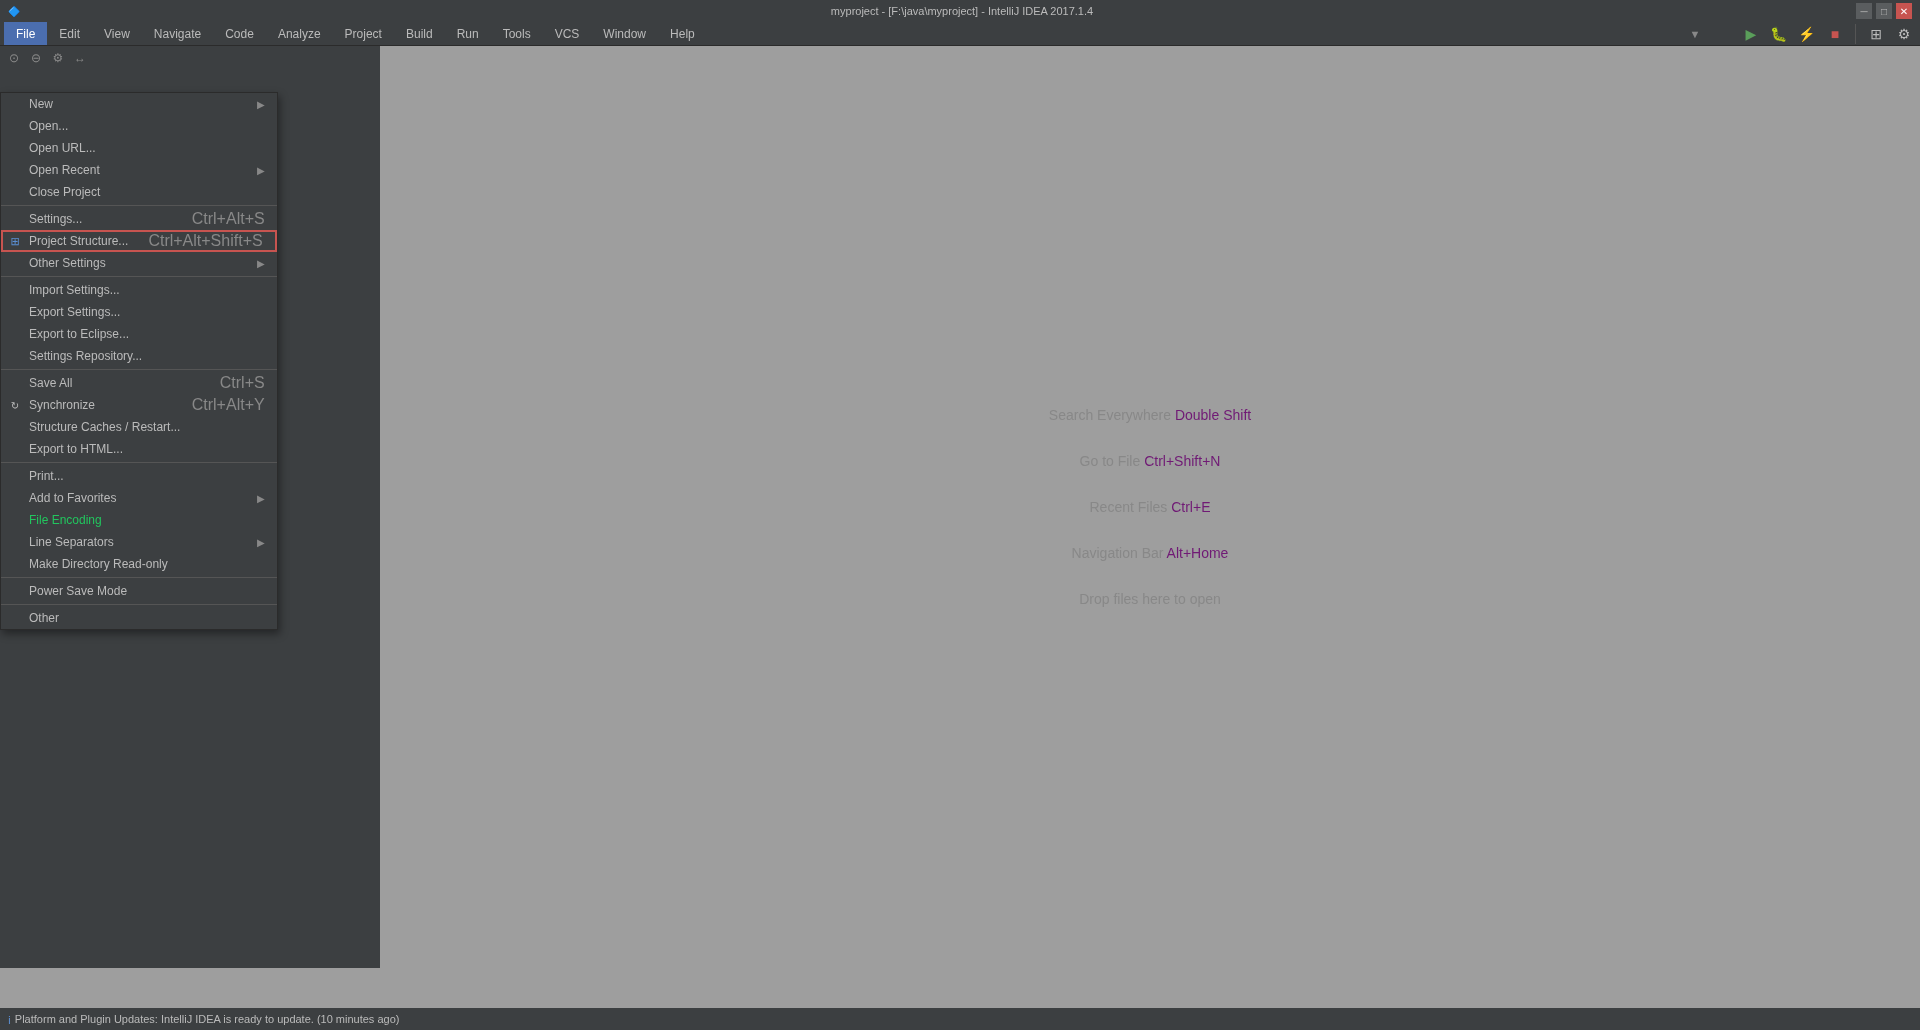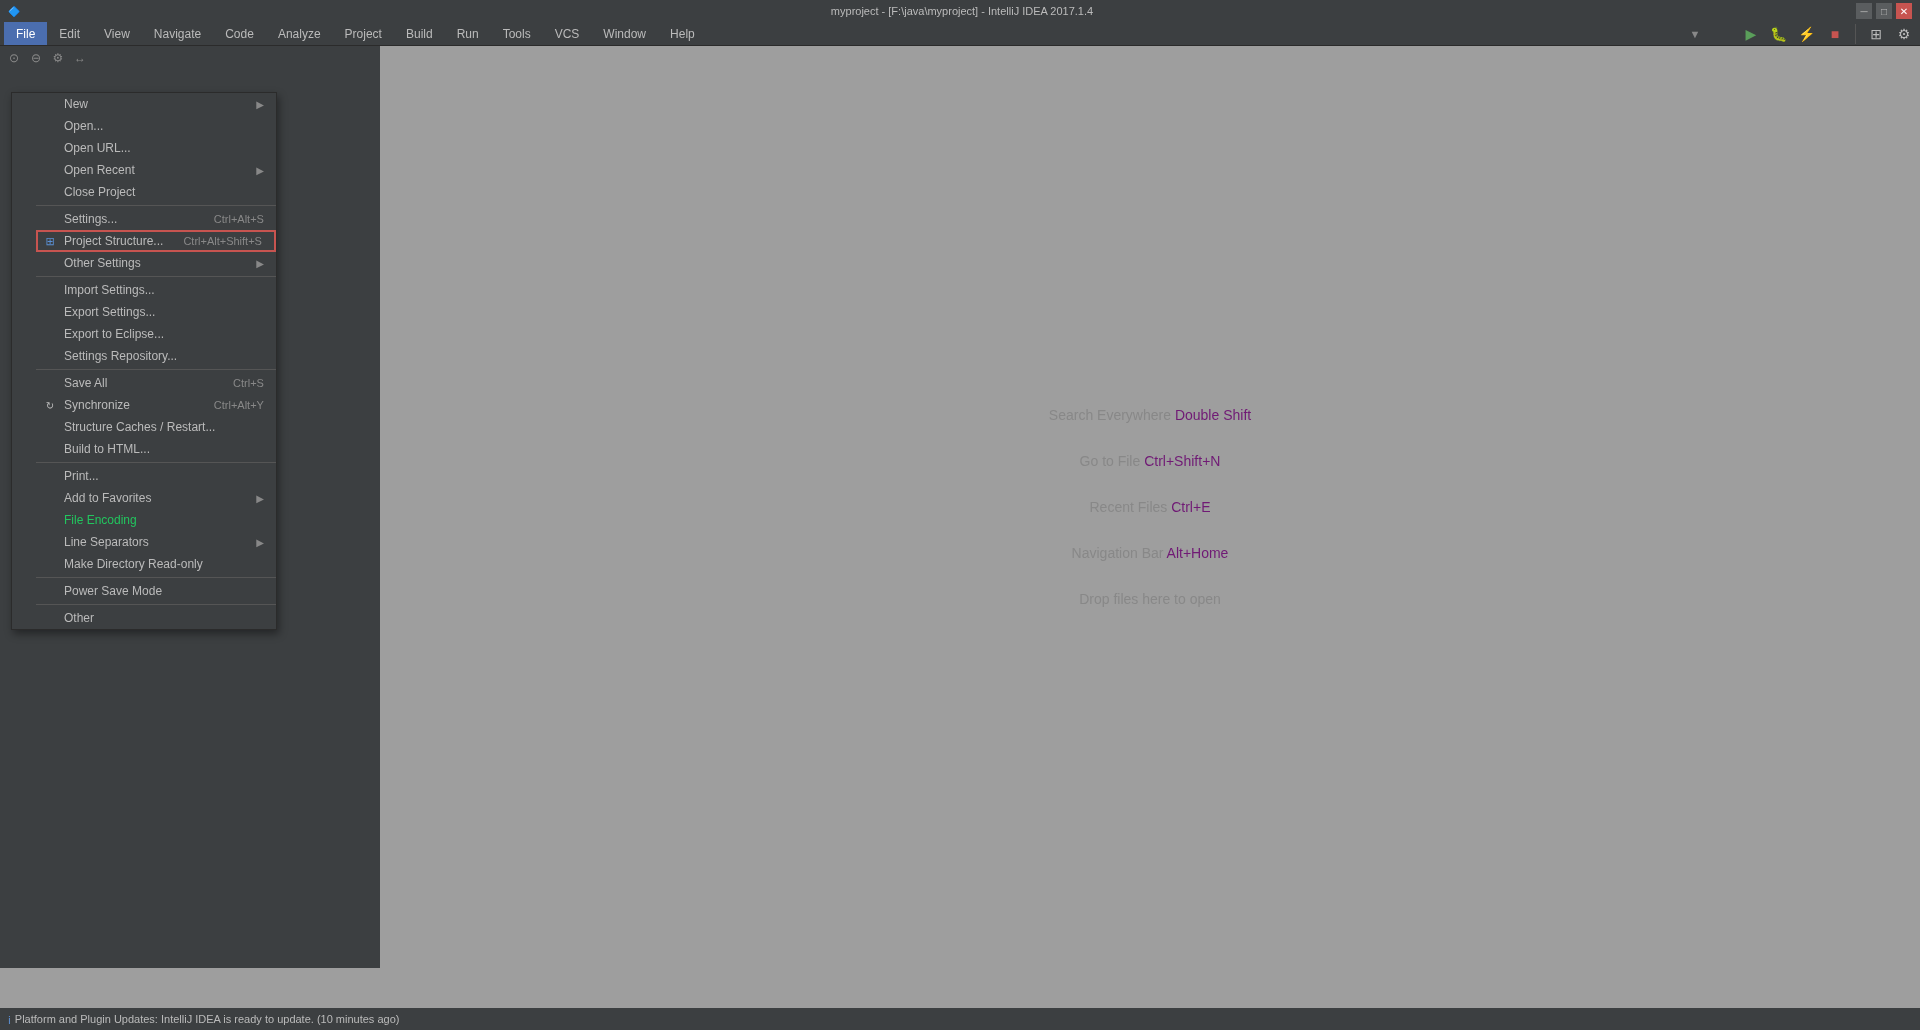--- a/index.html
+++ b/index.html
@@ -100,28 +100,27 @@
       position: absolute;
       bottom: 0;
       left: 0;
       right: 0;
     }
 
     
     .dropdown-menu {
       position: absolute;
       top: 22px + 24px;
-      left: 11px;
+      left: 0;
       background: #3C3F41;
       border: 1px solid #2B2B2B;
       min-width: 265px;
       z-index: 100;
       box-shadow: 2px 4px 8px rgba(0,0,0,0.4);
       top: 46px;
-      padding-left: 24px;
     }
 
     .dropdown-item {
       display: flex;
       align-items: center;
       justify-content: space-between;
       padding: 4px 12px 4px 28px;
       color: #BBBBBB;
       cursor: pointer;
       height: 22px;
@@ -150,21 +149,21 @@
       width: 16px;
       height: 16px;
       display: flex;
       align-items: center;
       justify-content: center;
       font-size: 10px;
     }
 
     .item-shortcut {
       color: #888888;
-      font-size: 11px;
+      font-size: 16px;
       margin-left: 20px;
       text-align: right;
     }
 
     .submenu-arrow {
       color: #888;
       font-size: 10px;
     }
 
     .toolbar-btn {
@@ -331,21 +330,21 @@
         <span class="item-icon" style="font-size:10px;">↻</span>
         <span>Synchronize</span>
         <span class="item-shortcut">Ctrl+Alt+Y</span>
       </div>
 
       <div class="dropdown-item">
         <span>Structure Caches / Restart...</span>
       </div>
 
       <div class="dropdown-item">
-        <span>Build to HTML...</span>
+        <span>Export to HTML...</span>
       </div>
 
       <div class="dropdown-separator"></div>
 
       <div class="dropdown-item">
         <span>Print...</span>
       </div>
 
       <div class="dropdown-item">
         <span>Add to Favorites</span>

